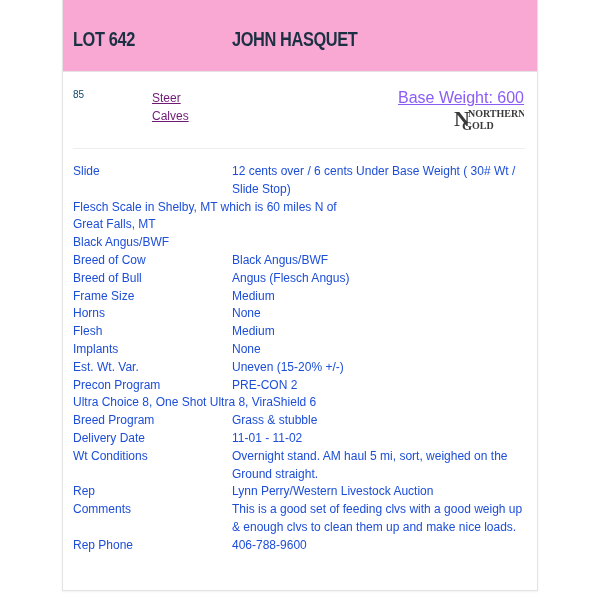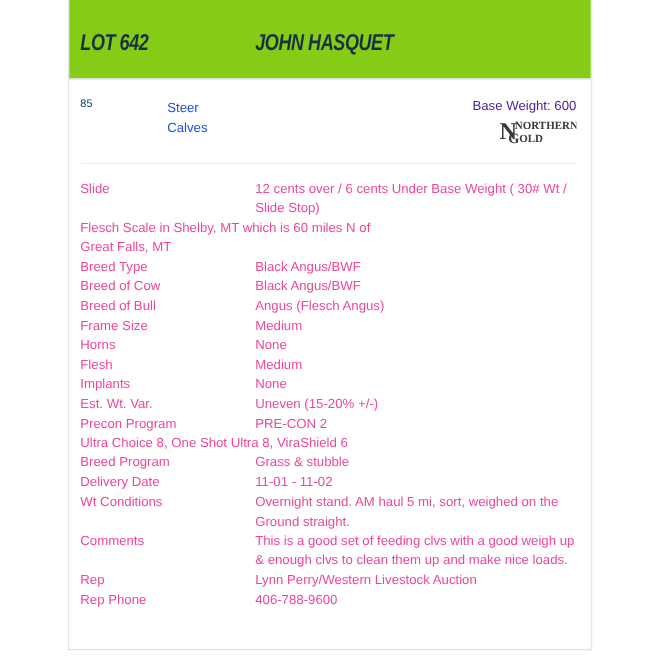--- a/index.html
+++ b/index.html
@@ -1,38 +1,38 @@
 <!DOCTYPE html>
 <html><head>
 <meta charset="utf-8">
 <style>
   html, body { margin: 0; padding: 0; background: #ffffff; }
   body { width: 600px; height: 600px; position: relative; overflow: hidden;
          font-family: "Liberation Sans", sans-serif; color: #444; }
   .card { position: absolute; left: 62px; top: 0; width: 474px; height: 590px;
           border: 1px solid #e3e3e3; border-top: none; background: #fff;
           box-shadow: 0 1px 2px rgba(0,0,0,0.06); }
-  .header { background: #84cc16; height: 71px; border-bottom: 1px solid #e3e3e3;
-            position: relative; font-style: italic; }
+  .header { background: #f9a8d4; height: 71px; border-bottom: 1px solid #e3e3e3;
+            position: relative; }
   .lot { position: absolute; left: 10px; top: 27px;
          font-family: "Liberation Sans", sans-serif; font-weight: bold;
          font-size: 21px; color: #1b3143; letter-spacing: -0.5px;
          transform: scaleX(0.78); transform-origin: left center; }
   .consignor { position: absolute; left: 169px; top: 27px;
          font-family: "Liberation Sans", sans-serif; font-weight: bold;
          font-size: 21px; color: #1b3143; letter-spacing: -0.5px;
          transform: scaleX(0.78); transform-origin: left center; }
   .summary { position: relative; height: 77px; }
   .head-count { position: absolute; left: 10px; top: 17px; font-size: 10px; color: #0c4a6e; }
-  .desc { position: absolute; left: 89px; top: 17px; font-size: 12px; line-height: 18px; color: #1d4ed8; }
-  .base-weight { position: absolute; right: 13px; top: 17px; font-size: 12px; color: #4c1d95; }
+  .desc { position: absolute; left: 89px; top: 17px; font-size: 12px; line-height: 18px; color: #701a75; text-decoration: underline; }
+  .base-weight { position: absolute; right: 13px; top: 17px; font-size: 16px; color: #8b5cf6; text-decoration: underline; }
   .logo { position: absolute; right: 13px; top: 34px; width: 70px; height: 26px; }
   .divider { position: absolute; left: 10px; right: 12px; bottom: 0; height: 1px; background: #eeeeee; }
   .details { padding: 14px 0 0 10px; }
-  .row { display: flex; font-size: 12px; line-height: 17.8px; color: #ec4899; }
+  .row { display: flex; font-size: 12px; line-height: 17.8px; color: #1d4ed8; }
   .row .label { width: 159px; flex: 0 0 159px; }
   .row .value { width: 292px; }
 </style>
 </head>
 <body>
 
 <div class="card">
   <div class="header">
     <div class="lot">LOT 642</div>
     <div class="consignor">JOHN HASQUET</div>
@@ -56,21 +56,20 @@
 
   <div class="details">
     <div class="row">
       <div class="label">Slide</div>
       <div class="value">12 cents over / 6 cents Under Base Weight ( 30# Wt / Slide Stop)</div>
     </div>
     <div class="row">
       <div class="value">Flesch Scale in Shelby, MT which is 60 miles N of Great Falls, MT</div>
     </div>
     <div class="row">
-      <div class="label">Breed Type</div>
       <div class="value">Black Angus/BWF</div>
     </div>
     <div class="row">
       <div class="label">Breed of Cow</div>
       <div class="value">Black Angus/BWF</div>
     </div>
     <div class="row">
       <div class="label">Breed of Bull</div>
       <div class="value">Angus (Flesch Angus)</div>
     </div>
@@ -107,25 +106,25 @@
     </div>
     <div class="row">
       <div class="label">Delivery Date</div>
       <div class="value">11-01 - 11-02</div>
     </div>
     <div class="row">
       <div class="label">Wt Conditions</div>
       <div class="value">Overnight stand. AM haul 5 mi, sort, weighed on the Ground straight.</div>
     </div>
     <div class="row">
+      <div class="label">Rep</div>
+      <div class="value">Lynn Perry/Western Livestock Auction</div>
+    </div>
+    <div class="row">
       <div class="label">Comments</div>
       <div class="value">This is a good set of feeding clvs with a good weigh up &amp; enough clvs to clean them up and make nice loads.</div>
-    </div>
-    <div class="row">
-      <div class="label">Rep</div>
-      <div class="value">Lynn Perry/Western Livestock Auction</div>
     </div>
     <div class="row">
       <div class="label">Rep Phone</div>
       <div class="value">406-788-9600</div>
     </div>
   </div>
 </div>
 
 </body></html>

